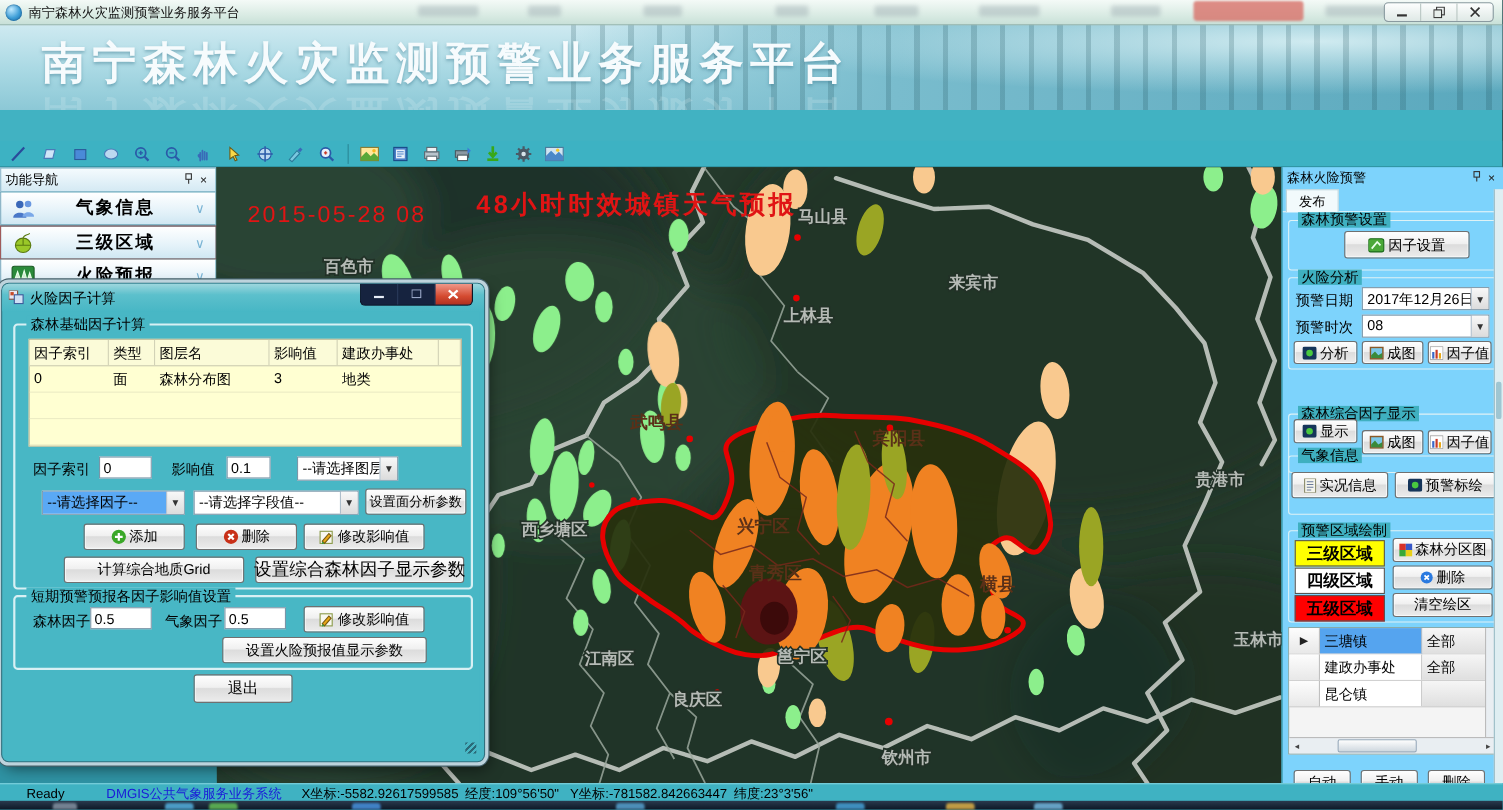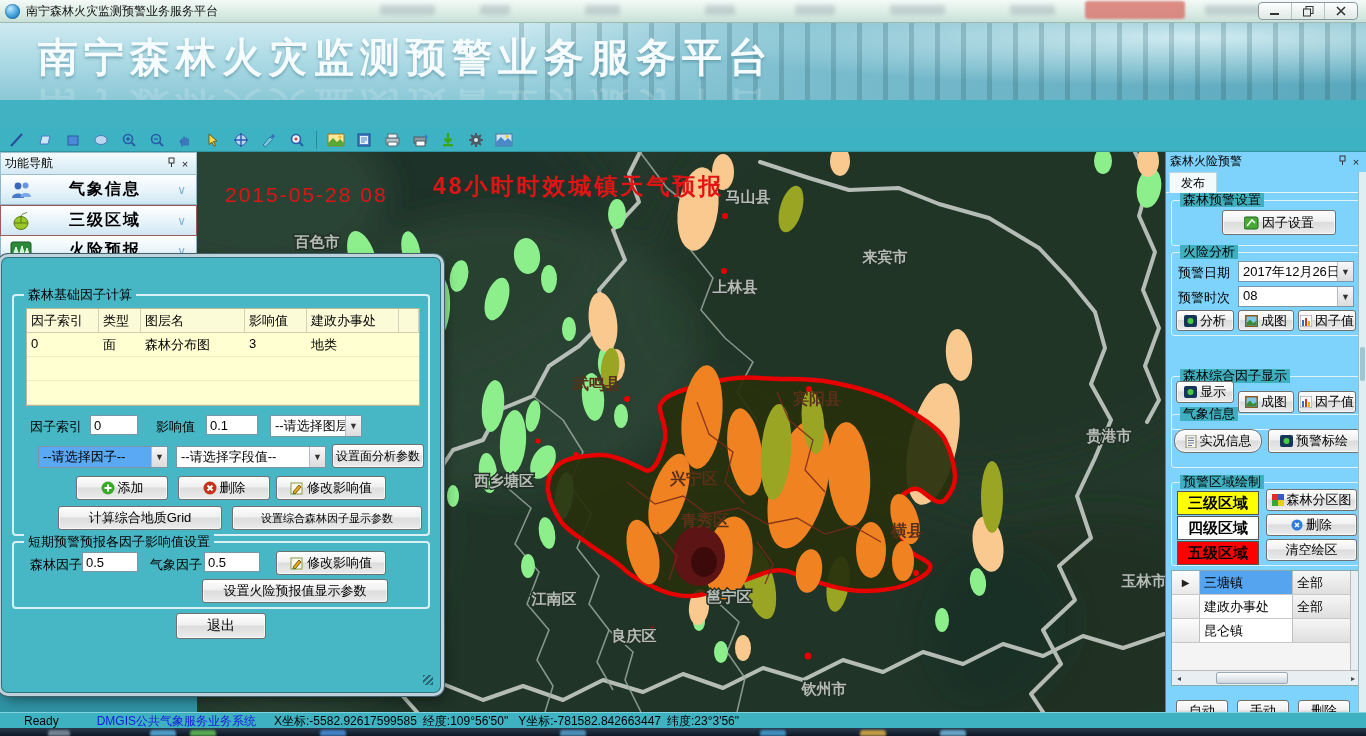--- a/index.html
+++ b/index.html
@@ -593,21 +593,21 @@
                 <rect x="5" y="3" width="2" height="8" fill="#c83a28"></rect>
                 <rect x="8" y="6" width="2" height="5" fill="#e8a818"></rect>
               </svg>
             </span>
           <span>因子值</span>
         </div>
       </div>
 
       <div class="grp" style="left:5px;top:262px;width:188px;height:52px;">
         <span class="gt">气象信息</span>
-        <div class="btn" style="position:absolute;left:2px;top:14px;width:88px;height:24px;border-radius:11px;">
+        <div class="btn" style="position:absolute;left:2px;top:14px;width:88px;height:24px;">
           <span class="ic">
               <svg width="12" height="13">
                 <rect x="1" y="0" width="10" height="13" fill="#f4f4ec" stroke="#8a8a6a"></rect>
                 <path d="M3 3h6M3 5.5h6M3 8h6M3 10.5h4" stroke="#6a7a9a"></path>
               </svg>
             </span>
           <span>实况信息</span>
         </div>
         <div class="btn" style="position:absolute;left:96px;top:14px;width:92px;height:24px;">
           <span class="ic">
@@ -679,20 +679,47 @@
         <div class="btn" style="width:52px;height:22px;">手动</div>
         <div class="btn" style="width:52px;height:22px;">删除</div>
       </div>
       <div class="rscroll">
           <span class="th"></span>
         </div>
     </div>
   </div>
 
   <div class="dialog">
+    <div class="dtitle">
+      <span class="ic" style="margin-right:5px;">
+          <svg width="14" height="13">
+            <rect x="0" y="0" width="8" height="8" fill="#e8e8f4" stroke="#8a4a3a"></rect>
+            <rect x="5" y="4" width="8" height="8" fill="#cfe0f4" stroke="#3a5a9a"></rect>
+            <rect x="1.5" y="1.5" width="3" height="3" fill="#c84a28"></rect>
+          </svg>
+        </span>
+      <span>火险因子计算</span>
+      <div class="dbtns">
+        <span>
+            <svg width="10" height="9">
+              <rect x="0" y="6" width="9" height="2" fill="#e8eef8"></rect>
+            </svg>
+          </span>
+        <span>
+            <svg width="10" height="9">
+              <rect x="0.5" y="0.5" width="8" height="7" fill="none" stroke="#9aa8c8"></rect>
+            </svg>
+          </span>
+        <span class="close">
+            <svg width="11" height="10">
+              <path d="M1 1 L9 8 M9 1 L1 8" stroke="#fff" stroke-width="2"></path>
+            </svg>
+          </span>
+      </div>
+    </div>
     <div class="dclient">
 
       <div class="dgrp" style="left:6px;top:11px;width:414px;height:238px;">
         <span class="gt">森林基础因子计算</span>
         <div class="ftable">
           <div class="frow fh">
             <div class="c1">因子索引</div>
             <div class="c2">类型</div>
             <div class="c3">图层名</div>
             <div class="c4">影响值</div>
@@ -708,21 +735,21 @@
             <div class="c6"></div>
           </div>
           <div class="fempty"></div>
             <div class="fempty"></div>
             <div class="fempty"></div>
         </div>
 
         <span class="dlab" style="left:16px;top:122px;">因子索引</span>
         <input class="inp" style="position: absolute; left: 76px; top: 119px; width: 48px; height: 20px;" value="0">
         <span class="dlab" style="left:142px;top:122px;">影响值</span>
-        <input class="inp" style="position: absolute; left: 192px; top: 119px; width: 52px; height: 20px;" value="0.1">
+        <input class="inp" style="position: absolute; left: 192px; top: 119px; width: 40px; height: 20px;" value="0.1">
         <div class="combo" style="position:absolute;left:256px;top:119px;width:92px;height:22px;">
           <span class="cv">--请选择图层--</span>
             <span class="ca">▼</span>
         </div>
 
         <div class="combo sel" style="position:absolute;left:24px;top:150px;width:130px;height:22px;">
           <span class="cv">--请选择因子--</span>
             <span class="ca">▼</span>
         </div>
         <div class="combo" style="position:absolute;left:162px;top:150px;width:150px;height:22px;">
@@ -754,21 +781,21 @@
               <svg width="14" height="14">
                 <rect x="1" y="2" width="11" height="11" fill="#f8f8f0" stroke="#8a9a4a"></rect>
                 <path d="M3 11 L9 4 L11 6 L5 13 Z" fill="#e8a818" stroke="#7a5a10"></path>
                 <path d="M3 11 L5 13 L2.6 13.6 Z" fill="#3a9a3a"></path>
               </svg>
             </span>
           <span>修改影响值</span>
         </div>
 
         <div class="btn" style="position:absolute;left:44px;top:210px;width:164px;height:24px;">计算综合地质Grid</div>
-        <div class="btn" style="position:absolute;left:218px;top:210px;width:190px;height:24px;font-size:11px;">设置综合森林因子显示参数</div>
+        <div class="btn" style="position:absolute;left:218px;top:210px;width:190px;height:24px;font-size:16px;">设置综合森林因子显示参数</div>
       </div>
 
       <div class="dgrp" style="left:6px;top:258px;width:414px;height:64px;">
         <span class="gt">短期预警预报各因子影响值设置</span>
         <span class="dlab" style="left:16px;top:13px;">森林因子</span>
         <input class="inp" style="position: absolute; left: 68px; top: 9px; width: 56px; height: 20px;" value="0.5">
         <span class="dlab" style="left:136px;top:13px;">气象因子</span>
         <input class="inp" style="position: absolute; left: 190px; top: 9px; width: 56px; height: 20px;" value="0.5">
         <div class="btn" style="position:absolute;left:262px;top:8px;width:110px;height:24px;">
           <span class="ic">

